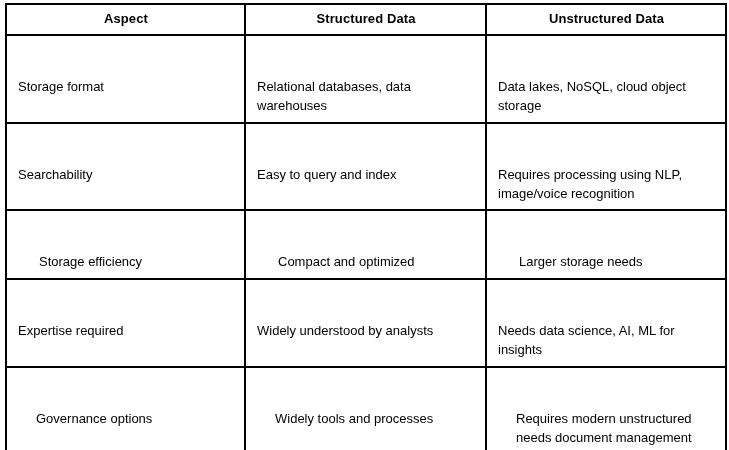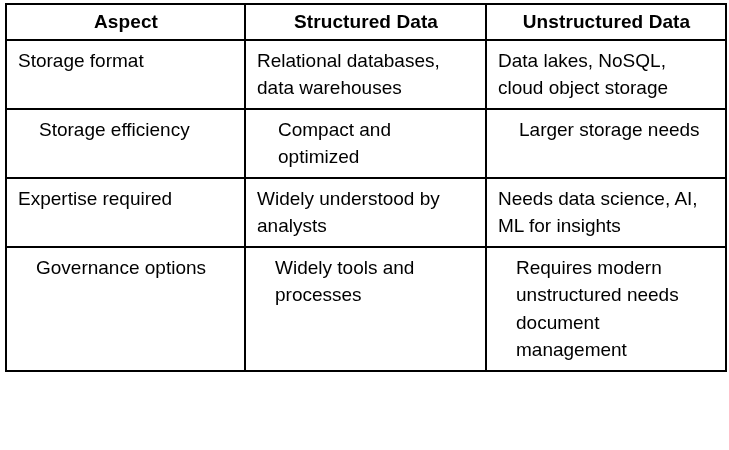--- a/index.html
+++ b/index.html
@@ -40,21 +40,21 @@
   }
 
   table.comparison col.col-aspect   { width: 239px; }
   table.comparison col.col-struct   { width: 241px; }
   table.comparison col.col-unstruct { width: 240px; }
 
   table.comparison th,
   table.comparison td {
     border: 2px solid #000000;
     box-sizing: border-box;
-    font-size: 19px;
+    font-size: 13px;
     line-height: 1.45;
     padding: 6px 10px 6px 11px;
   }
 
   table.comparison thead th {
     font-weight: bold;
     text-align: center;
     vertical-align: middle;
     height: 31px;
     padding-top: 3px;
@@ -72,20 +72,21 @@
   tr[data-row="0"] td { height: 67px; }
   tr[data-row="1"] td { height: 66px; }
   tr[data-row="2"] td { height: 85px; }
   tr[data-row="3"] td { height: 41px; padding-left: 32px; }
   tr[data-row="4"] td { height: 54px; }
   tr[data-row="5"] td { height: 84px; padding-left: 29px; }
 
   .cell-text {
     display: block;
     white-space: pre-line;
+    margin-top: 36px;
   }
 </style>
 </head>
 <body>
 
 <div class="page">
   <div class="table-wrap">
     <table class="comparison">
       <colgroup>
         <col class="col-aspect">
@@ -108,20 +109,31 @@
           </td>
           <td>
             <span class="cell-text">Relational databases, data warehouses</span>
           </td>
           <td>
             <span class="cell-text">Data lakes, NoSQL, cloud object storage</span>
           </td>
         </tr>
 
 
+        <tr data-row="2">
+          <td>
+            <span class="cell-text">Searchability</span>
+          </td>
+          <td>
+            <span class="cell-text">Easy to query and index</span>
+          </td>
+          <td>
+            <span class="cell-text">Requires processing using NLP, image/voice recognition</span>
+          </td>
+        </tr>
 
         <tr data-row="3">
           <td>
             <span class="cell-text">Storage efficiency</span>
           </td>
           <td>
             <span class="cell-text">Compact and optimized</span>
           </td>
           <td>
             <span class="cell-text">Larger storage needs</span>

